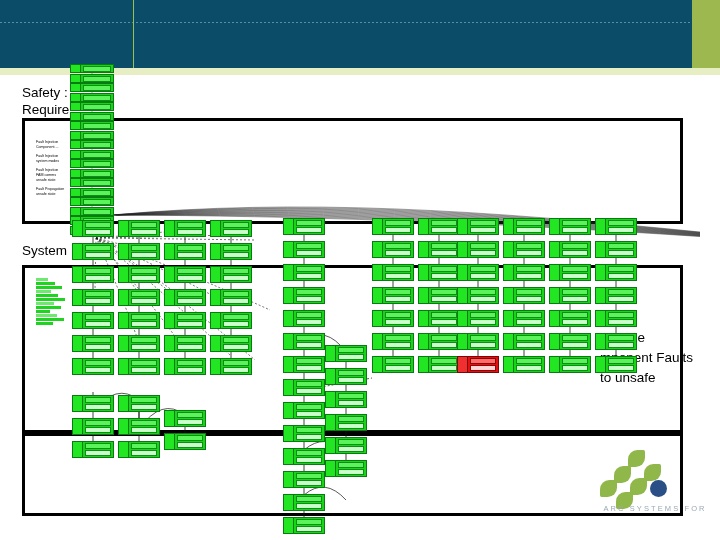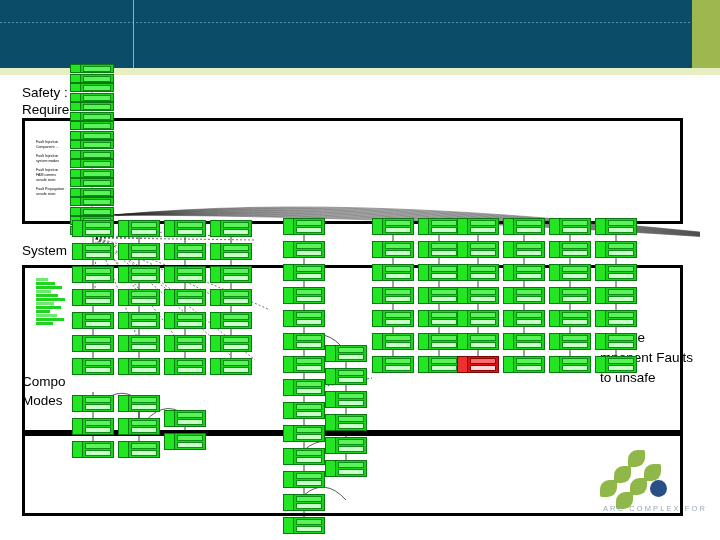--- a/index.html
+++ b/index.html
@@ -84,22 +84,20 @@
   <div class="obox" id="ob1"></div>
   <div class="obox" id="ob2"></div>
   <div class="obox" id="ob3"></div>
 
   <div class="txt" id="t-safety">Safety :
 Require</div>
   <div class="txt" id="t-system">System</div>
   <div class="txt" id="t-right2">that the
 mponent Faults
 to unsafe</div>
-  <div class="txt" id="t-comp">Compo
-Modes</div>
 
   <div class="bullets">
     <div class="bi">Fault Injection
 Component ...</div>
     <div class="bi">Fault Injection
 system modes</div>
     <div class="bi">Fault Injection
 FAM comms
 unsafe state</div>
     <div class="bi">Fault Propagation
@@ -1060,16 +1058,16 @@
   </div>
 
   <div id="logo">
     <div class="leaf" style="left:28px;top:0px;"></div>
     <div class="leaf" style="left:44px;top:14px;"></div>
     <div class="leaf" style="left:14px;top:16px;"></div>
     <div class="leaf" style="left:30px;top:28px;"></div>
     <div class="leaf" style="left:0px;top:30px;"></div>
     <div class="leaf" style="left:16px;top:42px;"></div>
     <div class="leaf blue" style="left:50px;top:30px;"></div>
-    <div class="lbl1">ARC COMPLEX FOR</div>
+    <div class="lbl1">ARC SYSTEMS FOR</div>
   </div>
 
 </div>
 
 </body></html>

